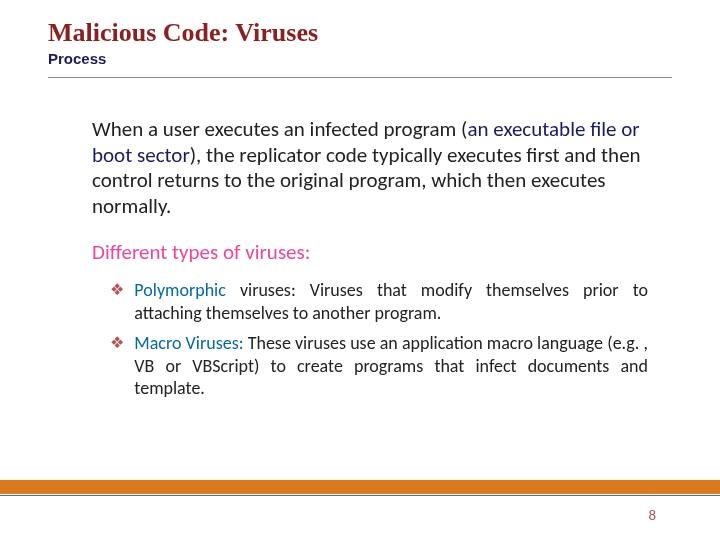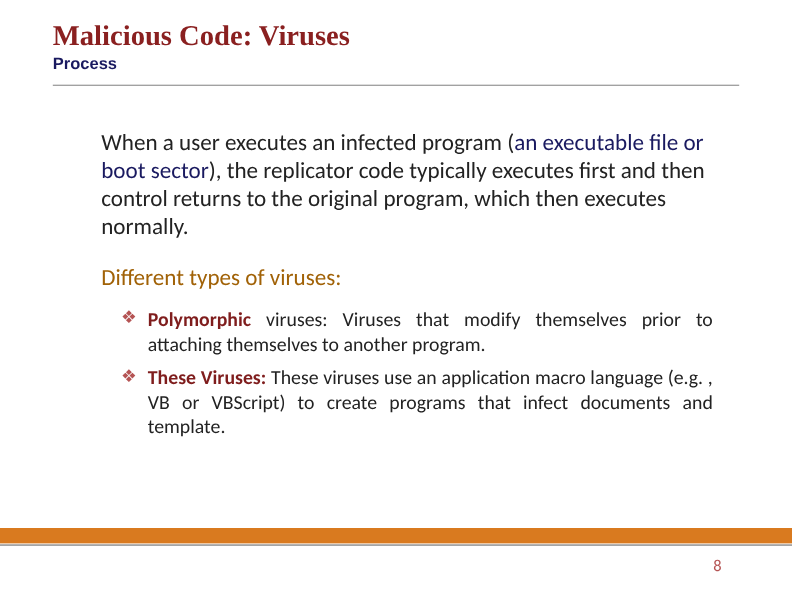--- a/index.html
+++ b/index.html
@@ -44,21 +44,21 @@
   }
   .para1 {
     font-size: 21px;
     color: #222;
     line-height: 1.22;
     margin-bottom: 20px;
   }
   .para1 .paren { color: #1a1a60; }
   .para2 {
     font-size: 21px;
-    color: #a16207;
+    color: #ec4899;
     margin-bottom: 14px;
   }
   .bullets {
     padding-left: 18px;
     padding-right: 4px;
   }
   .bullet {
     display: flex;
     align-items: flex-start;
     margin-bottom: 8px;
@@ -69,21 +69,21 @@
     line-height: 1.35;
     margin-right: 10px;
     flex-shrink: 0;
   }
   .btext {
     font-size: 18px;
     color: #222;
     line-height: 1.25;
     text-align: justify;
   }
-  .lead { color: #7f1d1d; font-weight: bold; }
+  .lead { color: #0369a1; }
   .bottom-bar {
     position: absolute;
     left: 0;
     bottom: 46px;
     width: 100%;
     height: 14px;
     background: #d97a1f;
   }
   .bottom-line {
     position: absolute;
@@ -117,21 +117,21 @@
     <div class="bullets">
       <div class="bullet">
         <span class="diamond">❖</span>
         <span class="btext">
           <span class="lead">Polymorphic</span><span> viruses: Viruses that modify themselves prior to attaching themselves to another program.</span>
         </span>
       </div>
       <div class="bullet">
         <span class="diamond">❖</span>
         <span class="btext">
-          <span class="lead">These Viruses:</span><span> These viruses use an application macro language (e.g. , VB or VBScript) to create programs that infect documents and template.</span>
+          <span class="lead">Macro Viruses:</span><span> These viruses use an application macro language (e.g. , VB or VBScript) to create programs that infect documents and template.</span>
         </span>
       </div>
     </div>
   </div>
   <div class="bottom-bar"></div>
   <div class="bottom-line"></div>
   <div class="pagenum">8</div>
 </div>
 
 </body></html>

